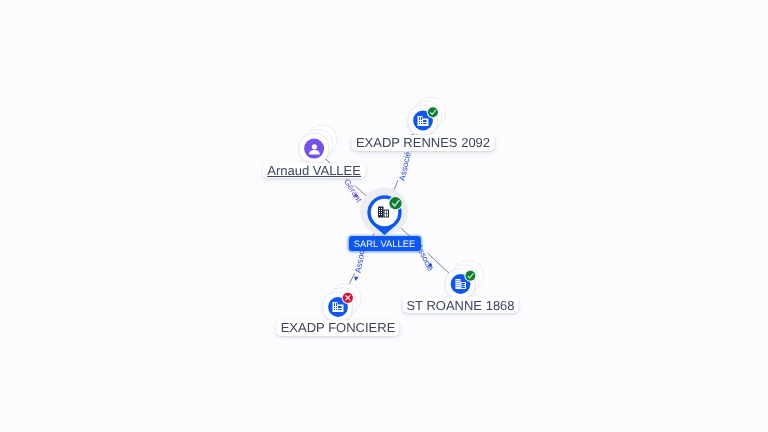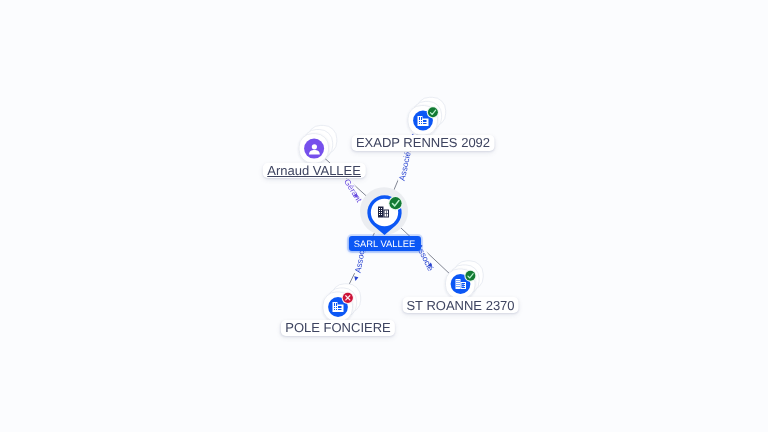--- a/index.html
+++ b/index.html
@@ -188,16 +188,16 @@
           <circle cx="9.9" cy="-8.2" r="6.1" fill="#eaf7ee"></circle>
           <circle cx="9.9" cy="-8.2" r="4.95" fill="#127a33"></circle>
           <path d="M 7.425000000000001 -7.903 L 9.2565 -6.021999999999999 L 12.672 -10.378" stroke="#b9f0cd" stroke-width="1.188" fill="none" stroke-linecap="round" stroke-linejoin="round"></path>
         </g>
       </g>
     </svg>
   <div id="labellayer">
       <div class="nodelabel primary" style="left: 384.5px; top: 236.2px;">SARL VALLEE</div>
       <div class="nodelabel" style="left: 423px; top: 135.2px;">EXADP RENNES 2092</div>
       <div class="nodelabel" style="left: 314.1px; top: 162.5px; text-decoration: underline;">Arnaud VALLEE</div>
-      <div class="nodelabel" style="left: 338px; top: 320.2px;">POLE FONCIERE</div>
-      <div class="nodelabel" style="left: 460.5px; top: 297.4px;">ST ROANNE 2370</div>
+      <div class="nodelabel" style="left: 338px; top: 320.2px;">EXADP FONCIERE</div>
+      <div class="nodelabel" style="left: 460.5px; top: 297.4px;">ST ROANNE 1868</div>
     </div>
 </div>
 
 </body></html>

